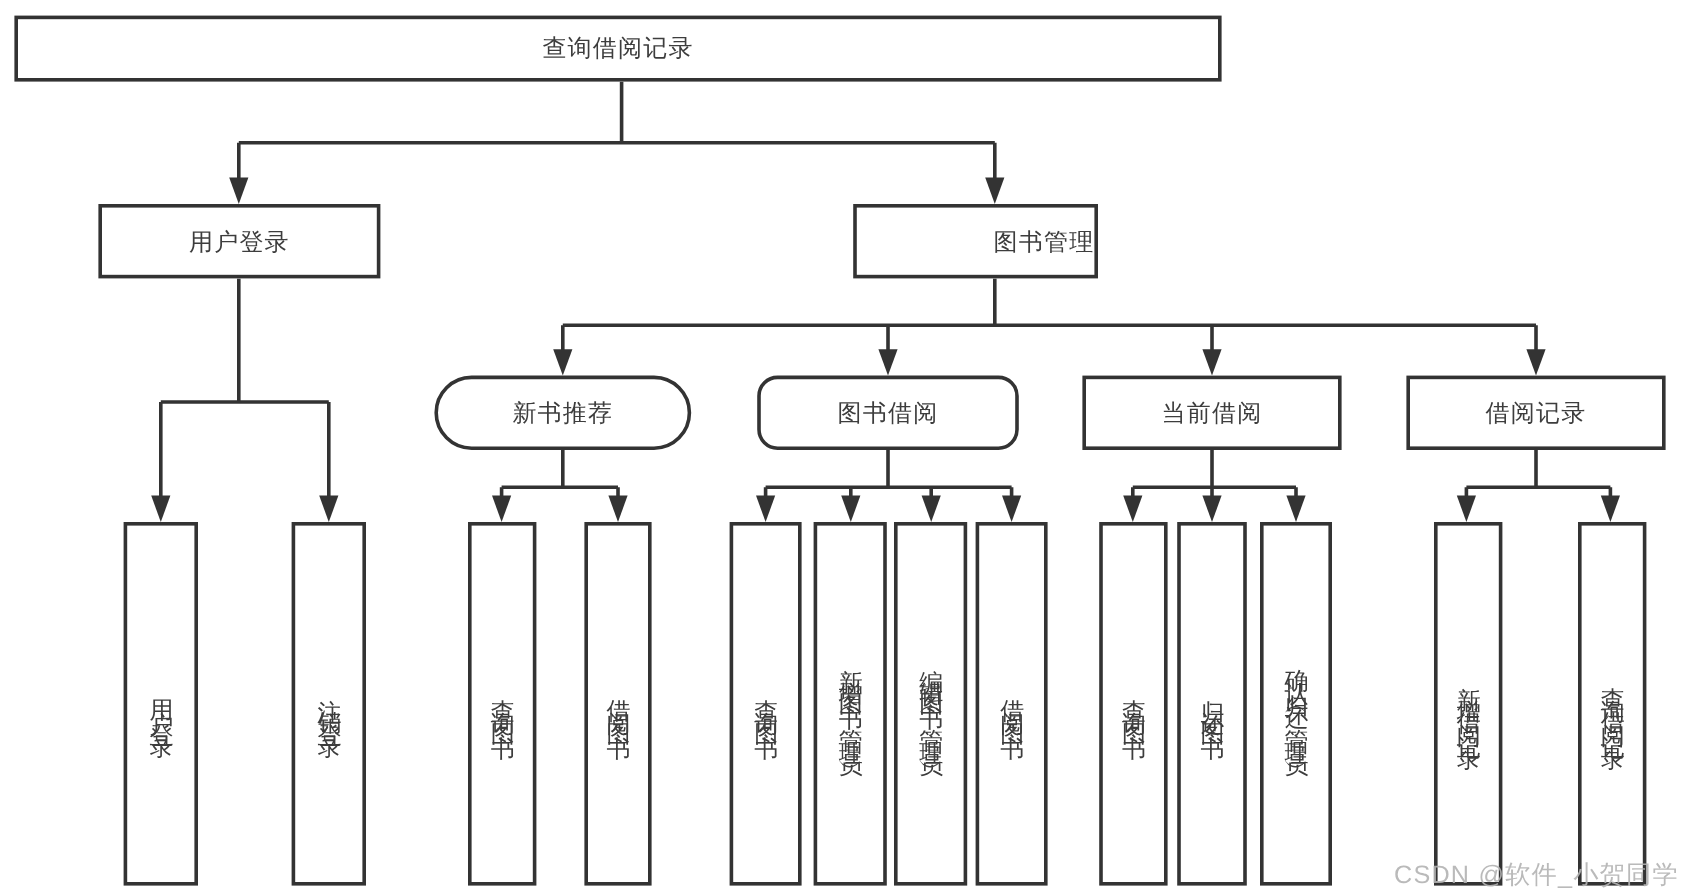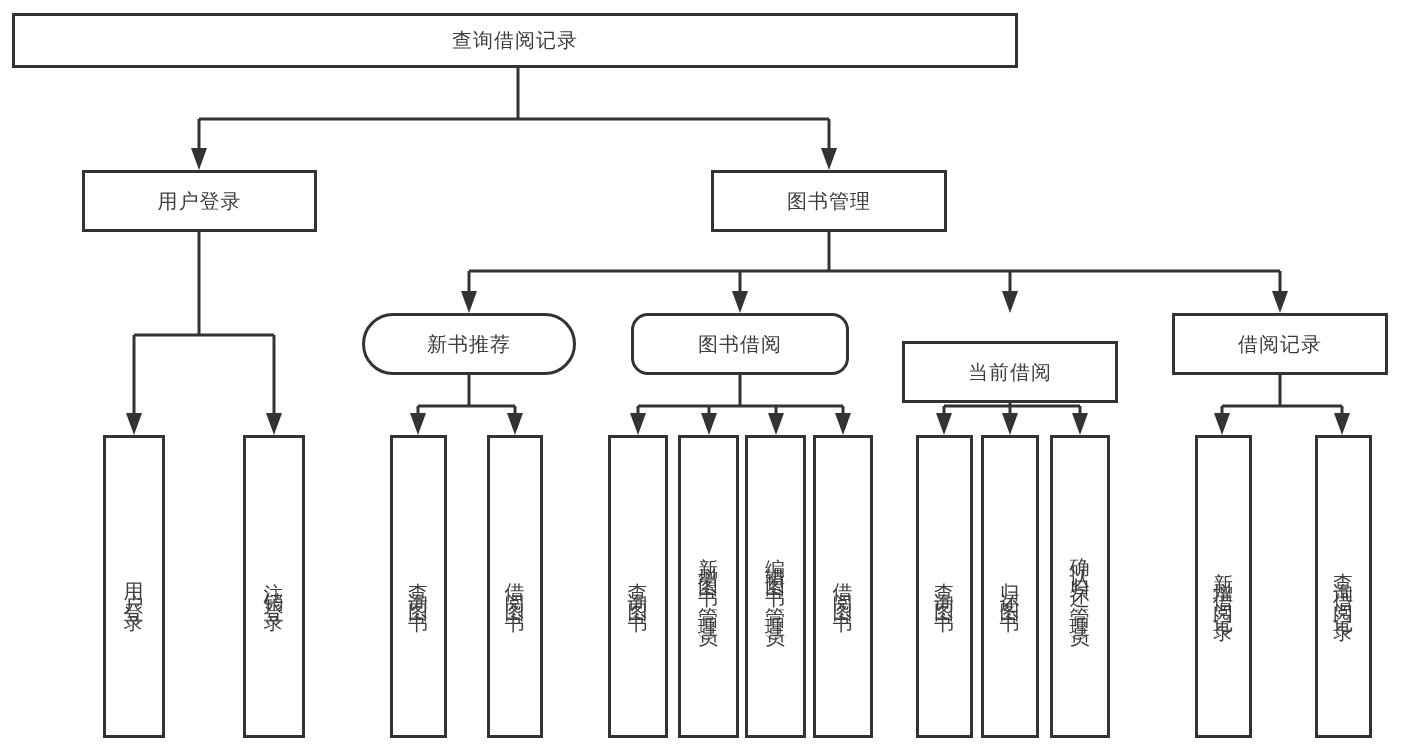--- a/index.html
+++ b/index.html
@@ -102,31 +102,31 @@
       </g>
   </svg>
 
   <div class="node hbox" style="left:12px; top:13px; width:1006px; height:55px;">
     <span>查询借阅记录</span>
   </div>
 
   <div class="node hbox" style="left:82px; top:170px; width:235px; height:62px;">
     <span>用户登录</span>
   </div>
-  <div class="node hbox" style="left:711px; top:170px; width:236px; height:62px;">
+  <div class="node hbox" style="left:711px; top:170px; width:204px; height:62px;justify-content:flex-end;">
     <span>图书管理</span>
   </div>
 
   <div class="node hbox" style="left:362px; top:313px; width:214px; height:62px;border-radius:31px;">
     <span>新书推荐</span>
   </div>
   <div class="node hbox" style="left:631px; top:313px; width:218px; height:62px;border-radius:17px;">
     <span>图书借阅</span>
   </div>
-  <div class="node hbox" style="left:902px; top:313px; width:216px; height:62px;margin-top:28px;">
+  <div class="node hbox" style="left:902px; top:313px; width:216px; height:62px;">
     <span>当前借阅</span>
   </div>
   <div class="node hbox" style="left:1172px; top:313px; width:216px; height:62px;">
     <span>借阅记录</span>
   </div>
 
   <div class="node leaf" style="left:103px; width:62px;">
     <span class="vtext">用户登录</span>
   </div>
   <div class="node leaf" style="left:243px; width:62px;">
@@ -163,13 +163,14 @@
     <span class="vtext">确认归还（管理员）</span>
   </div>
 
   <div class="node leaf" style="left:1195px; width:57px;">
     <span class="vtext">新增借阅记录</span>
   </div>
   <div class="node leaf" style="left:1315px; width:57px;">
     <span class="vtext">查询借阅记录</span>
   </div>
 
+  <div id="watermark">CSDN @软件_小贺同学</div>
 </div>
 
 </body></html>

